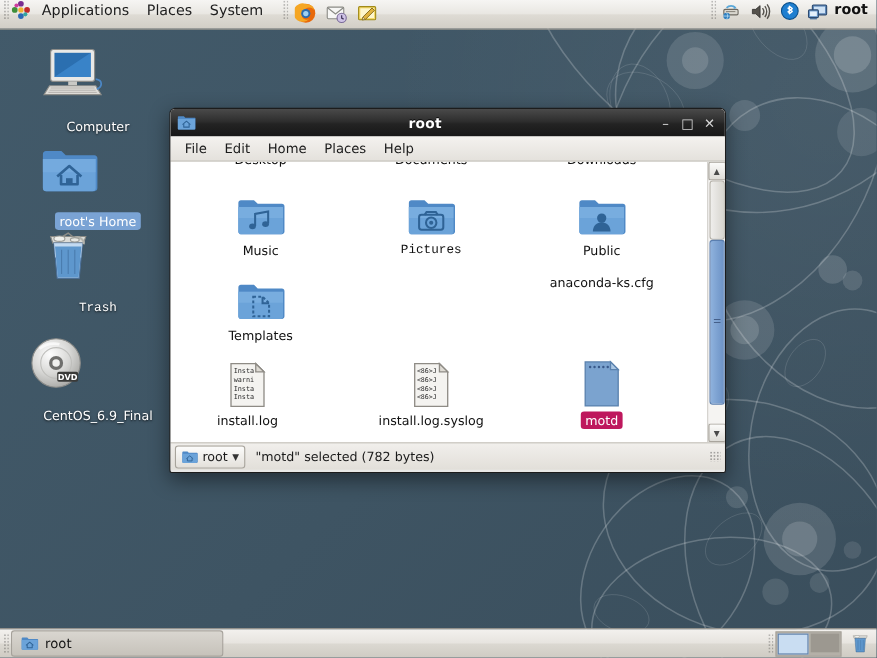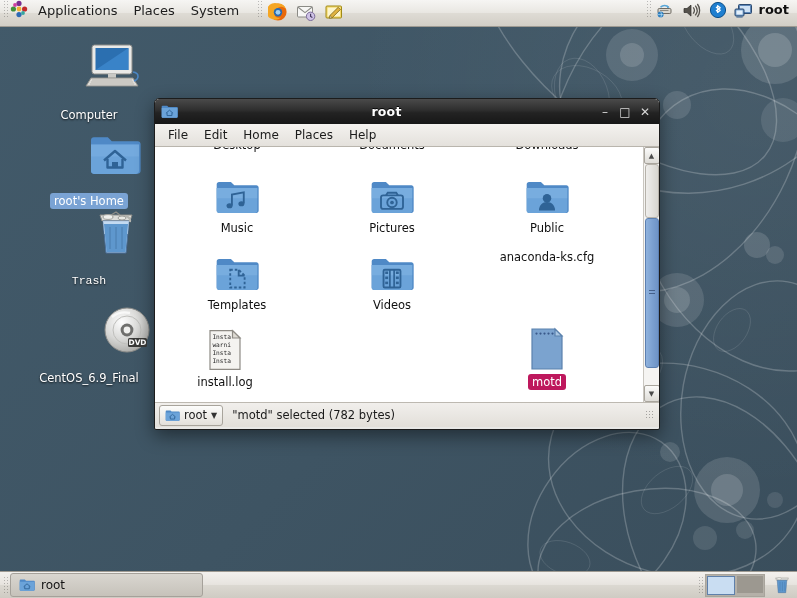--- a/index.html
+++ b/index.html
@@ -25,21 +25,21 @@
   .panel-tray-icon{width:22px;height:20px;margin:0 2px;display:flex;align-items:center;justify-content:center;}
   #panel-clock{font-size:13px;color:#111;padding:2px 8px;white-space:nowrap;}
   #panel-user{font-size:13px;font-weight:bold;color:#111;padding:2px 8px 2px 2px;white-space:nowrap;}
   .launcher{width:26px;height:24px;margin:0 1px;display:flex;align-items:center;justify-content:center;}
   .grip{width:5px;height:18px;margin-left:3px;margin-right:2px;
     background-image:radial-gradient(rgba(0,0,0,.28) 40%, transparent 41%);
     background-size:3px 3px;opacity:.85;}
 
   
   .desk-icon{position:absolute;width:104px;text-align:center;cursor:default;}
-  .desk-icon .glyph{height:50px;display:flex;align-items:flex-end;justify-content:flex-end;}
+  .desk-icon .glyph{height:50px;display:flex;align-items:flex-end;justify-content:flex-start;}
   .desk-icon .lbl{display:inline-block;margin-top:15px;color:#fff;font-size:11.5px;
     text-shadow:0 1px 2px rgba(0,0,0,.8);padding:1px 4px;border-radius:3px;line-height:14px;}
   .desk-icon .lbl.sel{background:#7aa3d4;color:#fff;text-shadow:none;}
 
   
   #fm-window{position:absolute;left:154px;top:98px;width:504px;height:330px;z-index:30;
     box-shadow:0 6px 18px rgba(0,0,0,.45);border:1px solid #1c1c1c;border-radius:5px 5px 2px 2px;
     background:#e8e8e6;overflow:hidden;}
   #fm-titlebar{height:25px;background:linear-gradient(to bottom,#4a4a4a 0%,#2e2e2e 45%,#232323 55%,#171717 100%);
     display:flex;align-items:center;padding:0 4px;border-radius:4px 4px 0 0;}
@@ -359,21 +359,21 @@
             <g fill="none" stroke="#2f6396" stroke-width="2.2">
               <path d="M20 33V20l14-2.6v13"></path>
             </g>
             <ellipse cx="17.2" cy="33.4" rx="3.6" ry="3" fill="#2f6396"></ellipse>
             <ellipse cx="31.2" cy="31" rx="3.6" ry="3" fill="#2f6396"></ellipse>
           </svg>
         </div>
         <span class="flabel">Music</span>
       </div>
 
-      <div class="file-item" style="left:177px;top:22px;">
+      <div class="file-item" style="left:177px;top:22px;font-family:Liberation Mono, monospace;">
         <div class="ficon">
           <svg width="44" height="40" viewBox="0 0 52 46">
             <path d="M2 8c0-1.6 1.2-2.8 2.8-2.8h14l4 4h26c1.6 0 2.8 1.2 2.8 2.8v27c0 1.6-1.2 2.8-2.8 2.8H4.8C3.2 41.8 2 40.6 2 39z" fill="#4f89c6"></path>
             <path d="M2 12.5h48v26.6c0 1.6-1.2 2.8-2.8 2.8H4.8C3.2 41.9 2 40.7 2 39.1z" fill="#6ba3d9"></path>
             <path d="M2 12.5h48v12H2z" fill="#85b7e6" opacity=".5"></path>
             <rect x="13" y="21" width="26" height="16" rx="2.6" fill="none" stroke="#2f6396" stroke-width="2.2"></rect>
             <path d="M19 21l2-3h10l2 3" fill="none" stroke="#2f6396" stroke-width="2.2"></path>
             <circle cx="26" cy="29.5" r="5.6" fill="none" stroke="#2f6396" stroke-width="2.2"></circle>
             <circle cx="26" cy="29.5" r="2.2" fill="#2f6396"></circle>
           </svg>
@@ -400,60 +400,52 @@
             <path d="M2 8c0-1.6 1.2-2.8 2.8-2.8h14l4 4h26c1.6 0 2.8 1.2 2.8 2.8v27c0 1.6-1.2 2.8-2.8 2.8H4.8C3.2 41.8 2 40.6 2 39z" fill="#4f89c6"></path>
             <path d="M2 12.5h48v26.6c0 1.6-1.2 2.8-2.8 2.8H4.8C3.2 41.9 2 40.7 2 39.1z" fill="#6ba3d9"></path>
             <path d="M2 12.5h48v12H2z" fill="#85b7e6" opacity=".5"></path>
             <circle cx="26" cy="24.5" r="5" fill="#2f6396"></circle>
             <path d="M16.5 39c0-6.2 4.3-10 9.5-10s9.5 3.8 9.5 10z" fill="#2f6396"></path>
           </svg>
         </div>
         <span class="flabel">Public</span>
       </div>
 
-      <div class="file-item" style="left:177px;top:99px;">
-        <div class="ficon">
-          <svg width="44" height="40" viewBox="0 0 52 46">
-            <path d="M2 8c0-1.6 1.2-2.8 2.8-2.8h14l4 4h26c1.6 0 2.8 1.2 2.8 2.8v27c0 1.6-1.2 2.8-2.8 2.8H4.8C3.2 41.8 2 40.6 2 39z" fill="#4f89c6"></path>
-            <path d="M2 12.5h48v26.6c0 1.6-1.2 2.8-2.8 2.8H4.8C3.2 41.9 2 40.7 2 39.1z" fill="#6ba3d9"></path>
-            <path d="M2 12.5h48v12H2z" fill="#85b7e6" opacity=".5"></path>
-            <rect x="16" y="18" width="20" height="21" rx="1.5" fill="none" stroke="#2f6396" stroke-width="2.2"></rect>
-            <g fill="#2f6396">
-              <rect x="18" y="20" width="3.4" height="3"></rect>
-                <rect x="18" y="26" width="3.4" height="3"></rect>
-                <rect x="18" y="32" width="3.4" height="3"></rect>
-              <rect x="30.6" y="20" width="3.4" height="3"></rect>
-                <rect x="30.6" y="26" width="3.4" height="3"></rect>
-                <rect x="30.6" y="32" width="3.4" height="3"></rect>
-            </g>
-            <path d="M23.5 18v21" stroke="#2f6396" stroke-width="2"></path>
-            <path d="M28.5 18v21" stroke="#2f6396" stroke-width="2"></path>
-          </svg>
-        </div>
-        <span class="flabel">Videos</span>
-      </div>
 
       <div class="file-item" style="left:332px;top:99px;">
         <span class="flabel">anaconda-ks.cfg</span>
       </div>
 
       <div class="file-item" style="left:10px;top:176px;">
         <div class="ficon">
           <svg width="34" height="42" viewBox="0 0 34 42">
             <path d="M2 1.6h22.5L32 9v31.4H2z" fill="#f4f3f0" stroke="#8e8b85" stroke-width="1.2"></path>
             <path d="M24.5 1.6V9H32z" fill="#dedbd4" stroke="#8e8b85" stroke-width="1.2"></path>
             <text x="4.4" y="10" font-family="DejaVu Sans Mono, monospace" font-size="6.2" fill="#2a2a2a">Insta</text>
             <text x="4.4" y="18" font-family="DejaVu Sans Mono, monospace" font-size="6.2" fill="#2a2a2a">warni</text>
             <text x="4.4" y="26" font-family="DejaVu Sans Mono, monospace" font-size="6.2" fill="#2a2a2a">Insta</text>
             <text x="4.4" y="34" font-family="DejaVu Sans Mono, monospace" font-size="6.2" fill="#2a2a2a">Insta</text>
           </svg>
         </div>
         <span class="flabel">install.log</span>
       </div>
 
+      <div class="file-item" style="left:177px;top:176px;">
+        <div class="ficon">
+          <svg width="34" height="42" viewBox="0 0 34 42">
+            <path d="M2 1.6h22.5L32 9v31.4H2z" fill="#f4f3f0" stroke="#8e8b85" stroke-width="1.2"></path>
+            <path d="M24.5 1.6V9H32z" fill="#dedbd4" stroke="#8e8b85" stroke-width="1.2"></path>
+            <text x="4" y="10" font-family="DejaVu Sans Mono, monospace" font-size="6" fill="#2a2a2a">&lt;86&gt;J</text>
+            <text x="4" y="18" font-family="DejaVu Sans Mono, monospace" font-size="6" fill="#2a2a2a">&lt;86&gt;J</text>
+            <text x="4" y="26" font-family="DejaVu Sans Mono, monospace" font-size="6" fill="#2a2a2a">&lt;86&gt;J</text>
+            <text x="4" y="34" font-family="DejaVu Sans Mono, monospace" font-size="6" fill="#2a2a2a">&lt;86&gt;J</text>
+          </svg>
+        </div>
+        <span class="flabel">install.log.syslog</span>
+      </div>
 
       <div class="file-item" style="left:332px;top:176px;">
         <div class="ficon">
           <svg width="36" height="44" viewBox="0 0 36 44">
             <path d="M3 2h23l7 7v33H3z" fill="#7ba3cf" stroke="#5a81ad" stroke-width="1.2"></path>
             <path d="M26 2v7h7z" fill="#a9c6e3" stroke="#5a81ad" stroke-width="1.2"></path>
             <g fill="#39598a">
               <circle cx="7.5" cy="6.6" r="1.1"></circle>
                 <circle cx="11.5" cy="6.6" r="1.1"></circle>
               <circle cx="15.5" cy="6.6" r="1.1"></circle>

